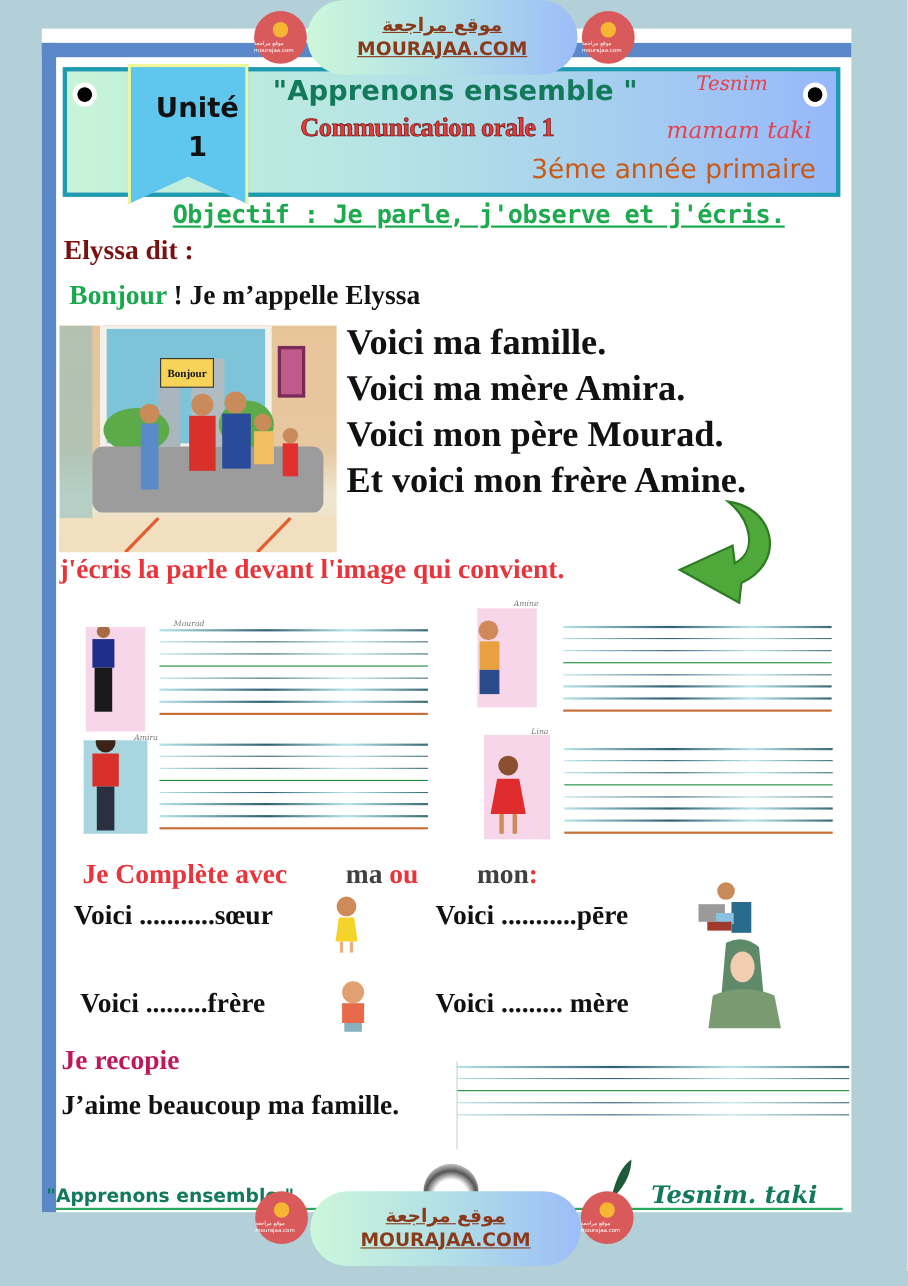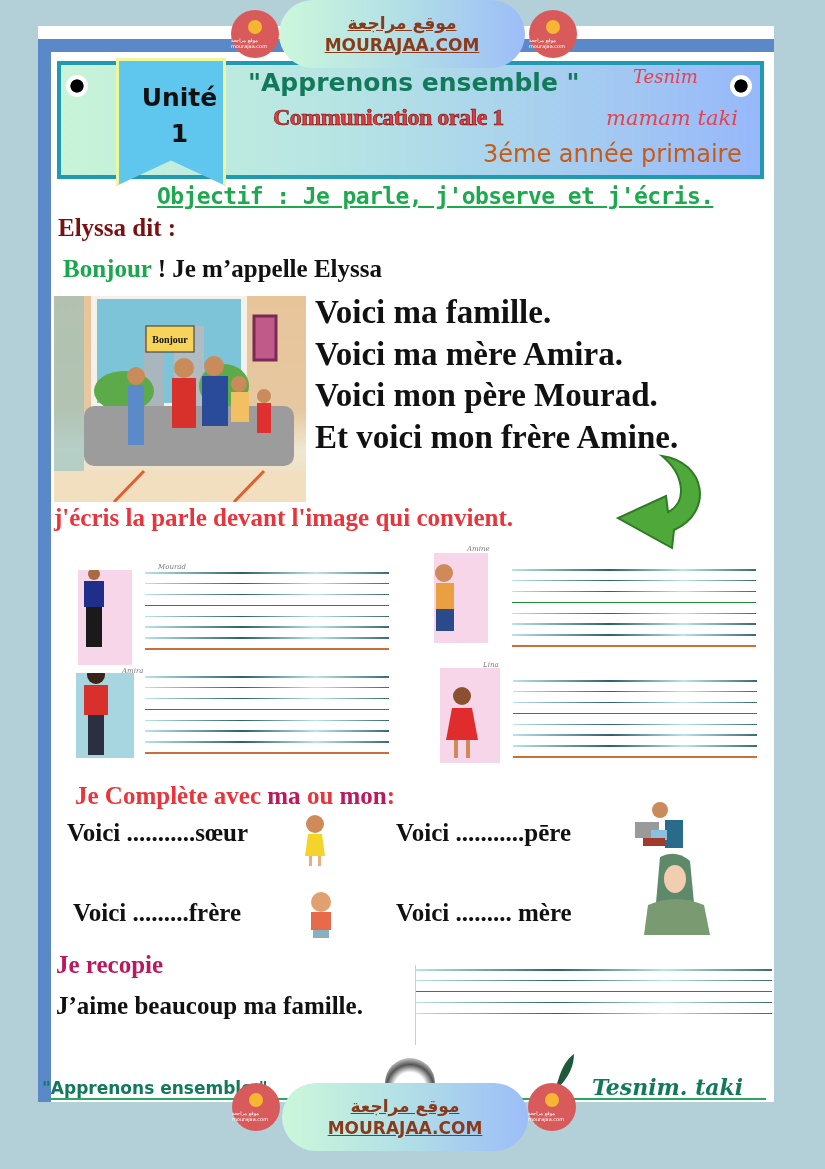--- a/index.html
+++ b/index.html
@@ -34,21 +34,21 @@
   .sentence { font-size: 33px; font-weight: bold; color: #111; line-height: 41.5px; white-space: nowrap; }
   .instruction { left: 54px; top: 504px; font-size: 25px; font-weight: bold; color: #e8343a; }
   .arrow { left: 614px; top: 452px; width: 98px; height: 100px; }
   .figure-card { width: 54px; height: 95px; }
   .cursive { font-family: "DejaVu Serif", serif; font-style: italic; font-size: 7px; color: #777; }
   .lines { width: 244px; }
   .lines div { height: 1.6px; margin-bottom: 9.3px; background: linear-gradient(90deg, #b8e4ea 0%, #2e6070 40%, #b8e4ea 70%, #3a6a72 100%); }
   .lines div.g { background: #1e8a3c; }
   .lines div.o { background: #c8703a; }
   .complete-title { left: 75px; top: 782px; font-size: 25px; font-weight: bold; color: #e8343a; }
-  .complete-title .g { color: #be185d; }
+  .complete-title .g { color: #404040; margin-left: 47px; }
   .fill { font-size: 25px; font-weight: bold; color: #111; white-space: nowrap; }
   .recopie-title { left: 56px; top: 951px; font-size: 25px; font-weight: bold; color: #be185d; }
   .recopie-text { left: 56px; top: 992px; font-size: 25px; font-weight: bold; color: #111; }
   .footer-left { left: 42px; top: 1078px; font-family: "DejaVu Sans", sans-serif; font-weight: bold; font-size: 17px; color: #127a5a; }
   .footer-line { left: 50px; top: 1098px; width: 716px; height: 2px; background: #2aa860; }
   .footer-right { left: 592px; top: 1074px; font-family: "DejaVu Serif", serif; font-weight: bold; font-style: italic; font-size: 22px; color: #127a5a; }
 </style>
 </head>
 <body>
 

